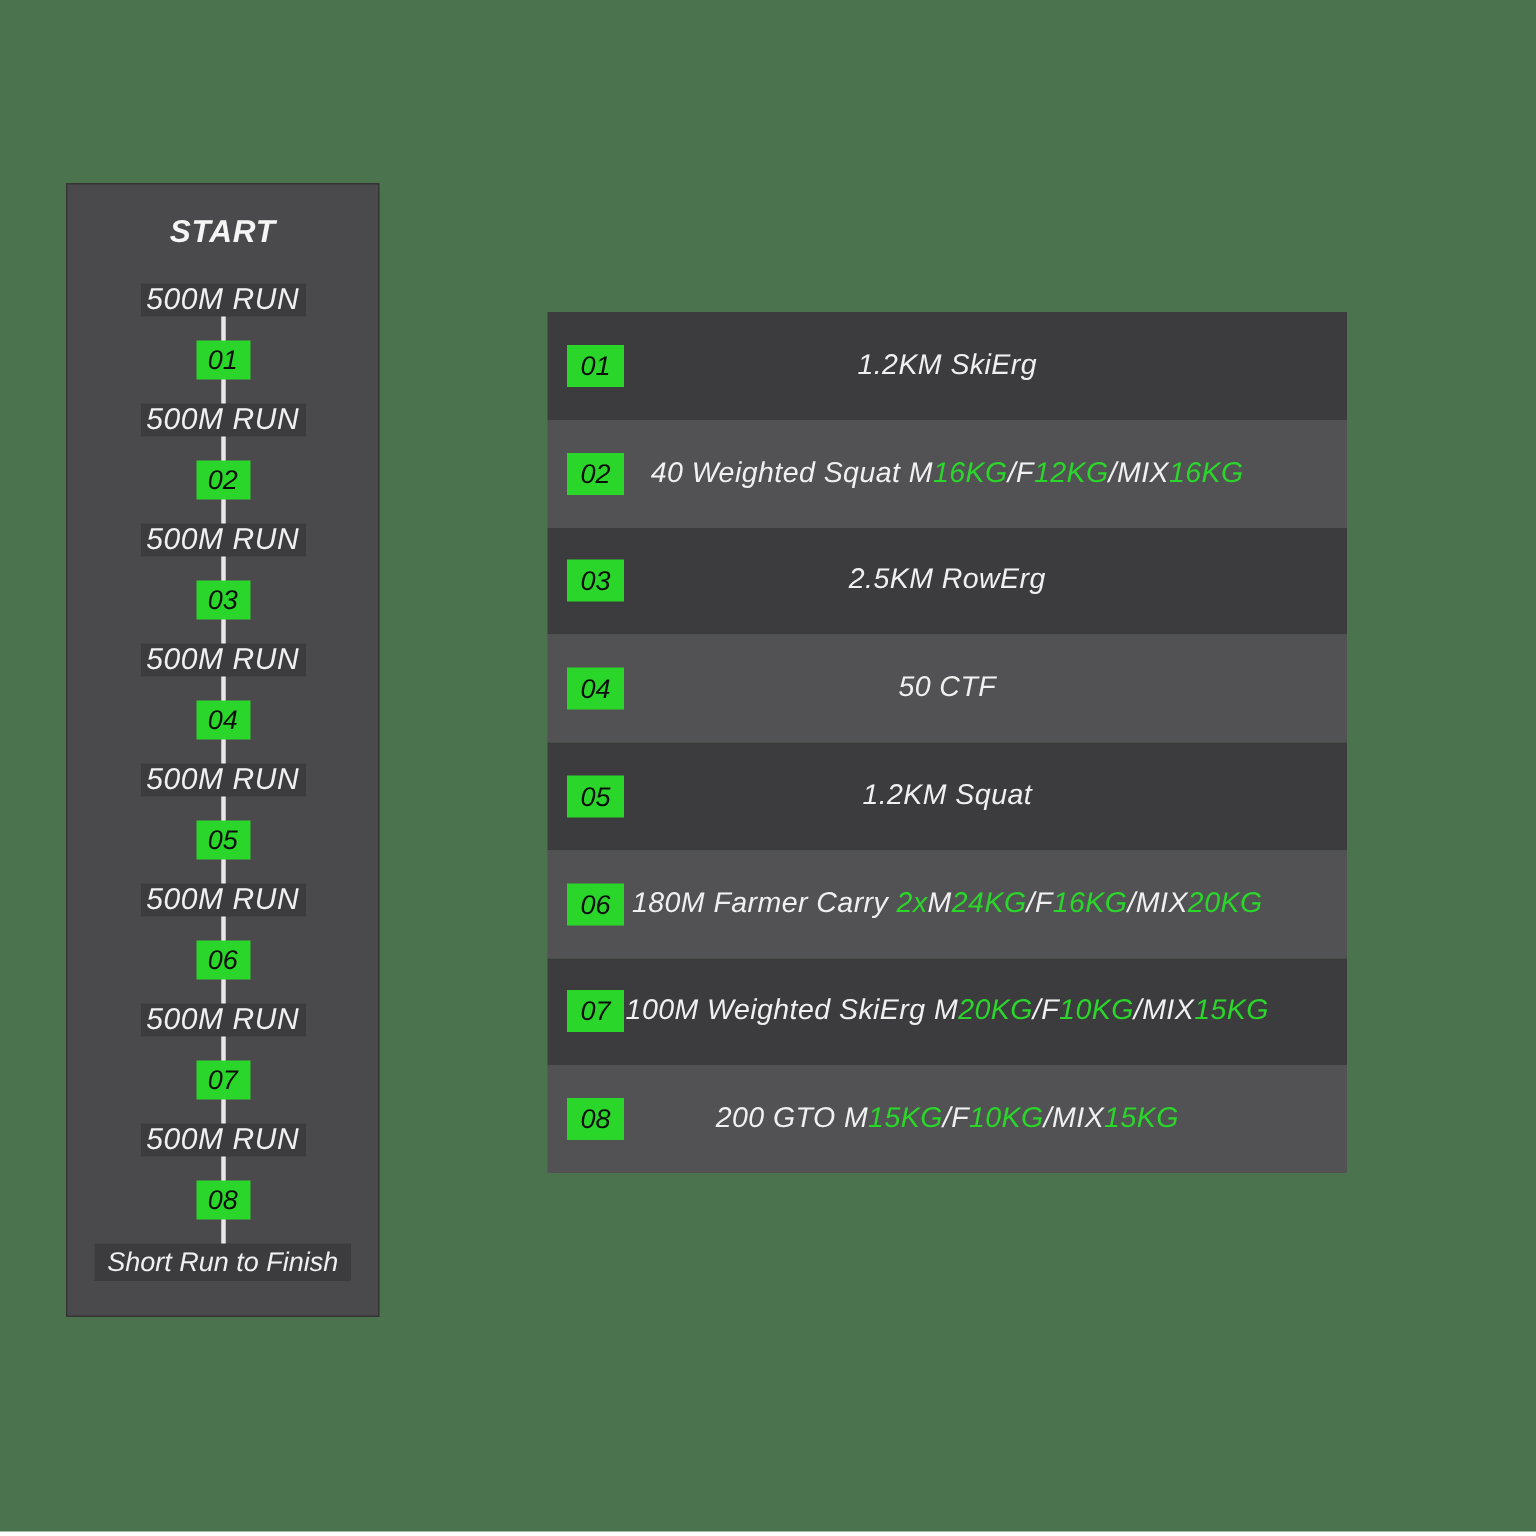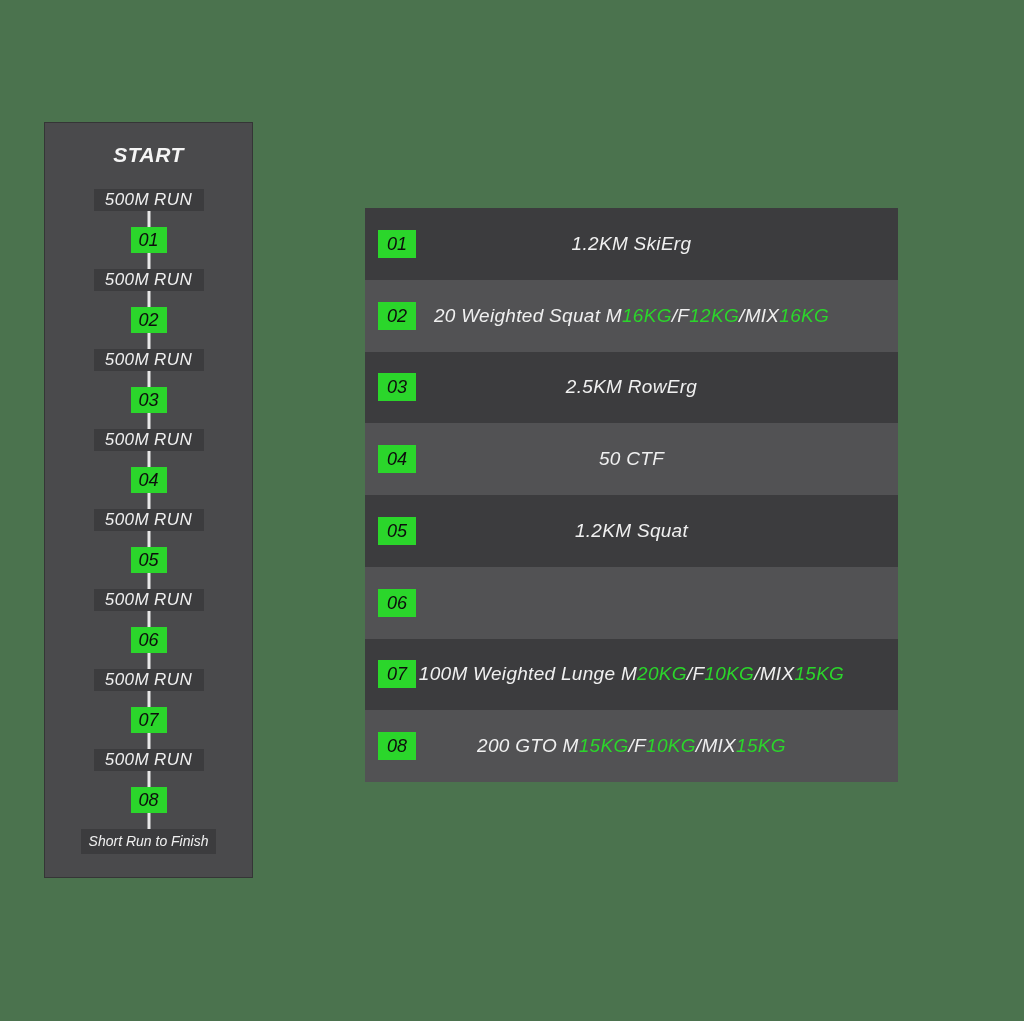--- a/index.html
+++ b/index.html
@@ -27,34 +27,34 @@
   .course-title {
     position:relative; z-index:2;
     color:#F5F5F5; font-size:21px; font-weight:bold; letter-spacing:0.5px;
     line-height:24px; margin:0 0 22px 0;
   }
   .course-track { position:relative; z-index:2; display:flex; flex-direction:column; align-items:center; }
   .run-box {
     width:110px; height:22px; margin-bottom:16px;
     background: var(--dark-box, #3C3C3E);
     color: var(--light-text, #F0F0F0);
-    font-size:17px; line-height:22px; text-align:center; letter-spacing:0.4px;
+    font-size:20px; line-height:22px; text-align:center; letter-spacing:0.4px;
   }
   .course-badge {
     width:36px; height:26px; margin-bottom:16px;
     background: var(--accent-green, #2BD62B);
     color: var(--dark-text, #0D0D0D);
     font-size:18px; line-height:26px; text-align:center;
   }
   .finish-box {
     position:relative; z-index:2;
     height:25px; padding:0 8px;
     background: var(--dark-box, #3C3C3E);
     color: var(--light-text, #F0F0F0);
-    font-size:14px; line-height:25px; white-space:nowrap;
+    font-size:18px; line-height:25px; white-space:nowrap;
   }
 
   
   .stations-panel {
     position:absolute; left:365px; top:208px; width:533px; height:574px;
     display:flex; flex-direction:column;
   }
   .station-row { flex:1; position:relative; display:flex; align-items:center; justify-content:center; }
   .station-row.dark  { background: var(--dark-box, #3C3C3E); }
   .station-row.light { background: var(--light-row, #525254); }
@@ -108,45 +108,46 @@
   </div>
 
   <div class="stations-panel" id="stations-panel">
   <div class="station-row dark">
     <span class="station-badge">01</span>
     <span class="station-text"><span>1.2KM SkiErg</span></span>
   </div>
 
   <div class="station-row light">
     <span class="station-badge">02</span>
-    <span class="station-text"><span>20 Weighted Squat M</span><span class="green">16KG</span><span>/F</span><span class="green">12KG</span><span>/MIX</span><span class="green">16KG</span></span>
+    <span class="station-text"><span>40 Weighted Squat M</span><span class="green">16KG</span><span>/F</span><span class="green">12KG</span><span>/MIX</span><span class="green">16KG</span></span>
   </div>
 
   <div class="station-row dark">
     <span class="station-badge">03</span>
     <span class="station-text"><span>2.5KM RowErg</span></span>
   </div>
 
   <div class="station-row light">
     <span class="station-badge">04</span>
     <span class="station-text"><span>50 CTF</span></span>
   </div>
 
   <div class="station-row dark">
     <span class="station-badge">05</span>
     <span class="station-text"><span>1.2KM Squat</span></span>
   </div>
 
   <div class="station-row light">
     <span class="station-badge">06</span>
+    <span class="station-text"><span>180M Farmer Carry </span><span class="green">2x</span><span>M</span><span class="green">24KG</span><span>/F</span><span class="green">16KG</span><span>/MIX</span><span class="green">20KG</span></span>
   </div>
 
   <div class="station-row dark">
     <span class="station-badge">07</span>
-    <span class="station-text"><span>100M Weighted Lunge M</span><span class="green">20KG</span><span>/F</span><span class="green">10KG</span><span>/MIX</span><span class="green">15KG</span></span>
+    <span class="station-text"><span>100M Weighted SkiErg M</span><span class="green">20KG</span><span>/F</span><span class="green">10KG</span><span>/MIX</span><span class="green">15KG</span></span>
   </div>
 
   <div class="station-row light">
     <span class="station-badge">08</span>
     <span class="station-text"><span>200 GTO M</span><span class="green">15KG</span><span>/F</span><span class="green">10KG</span><span>/MIX</span><span class="green">15KG</span></span>
   </div>
 </div>
 
 </div>
 

